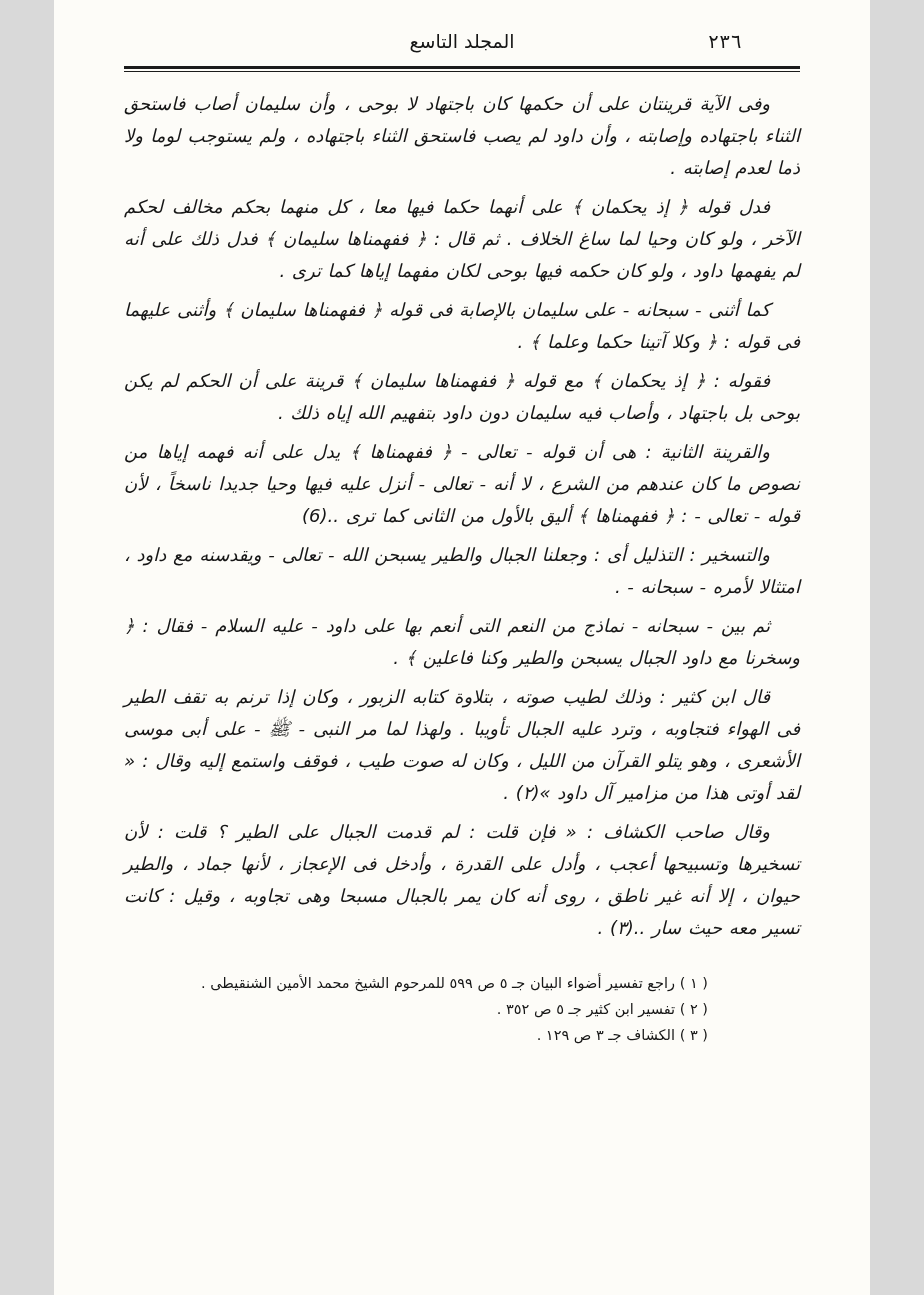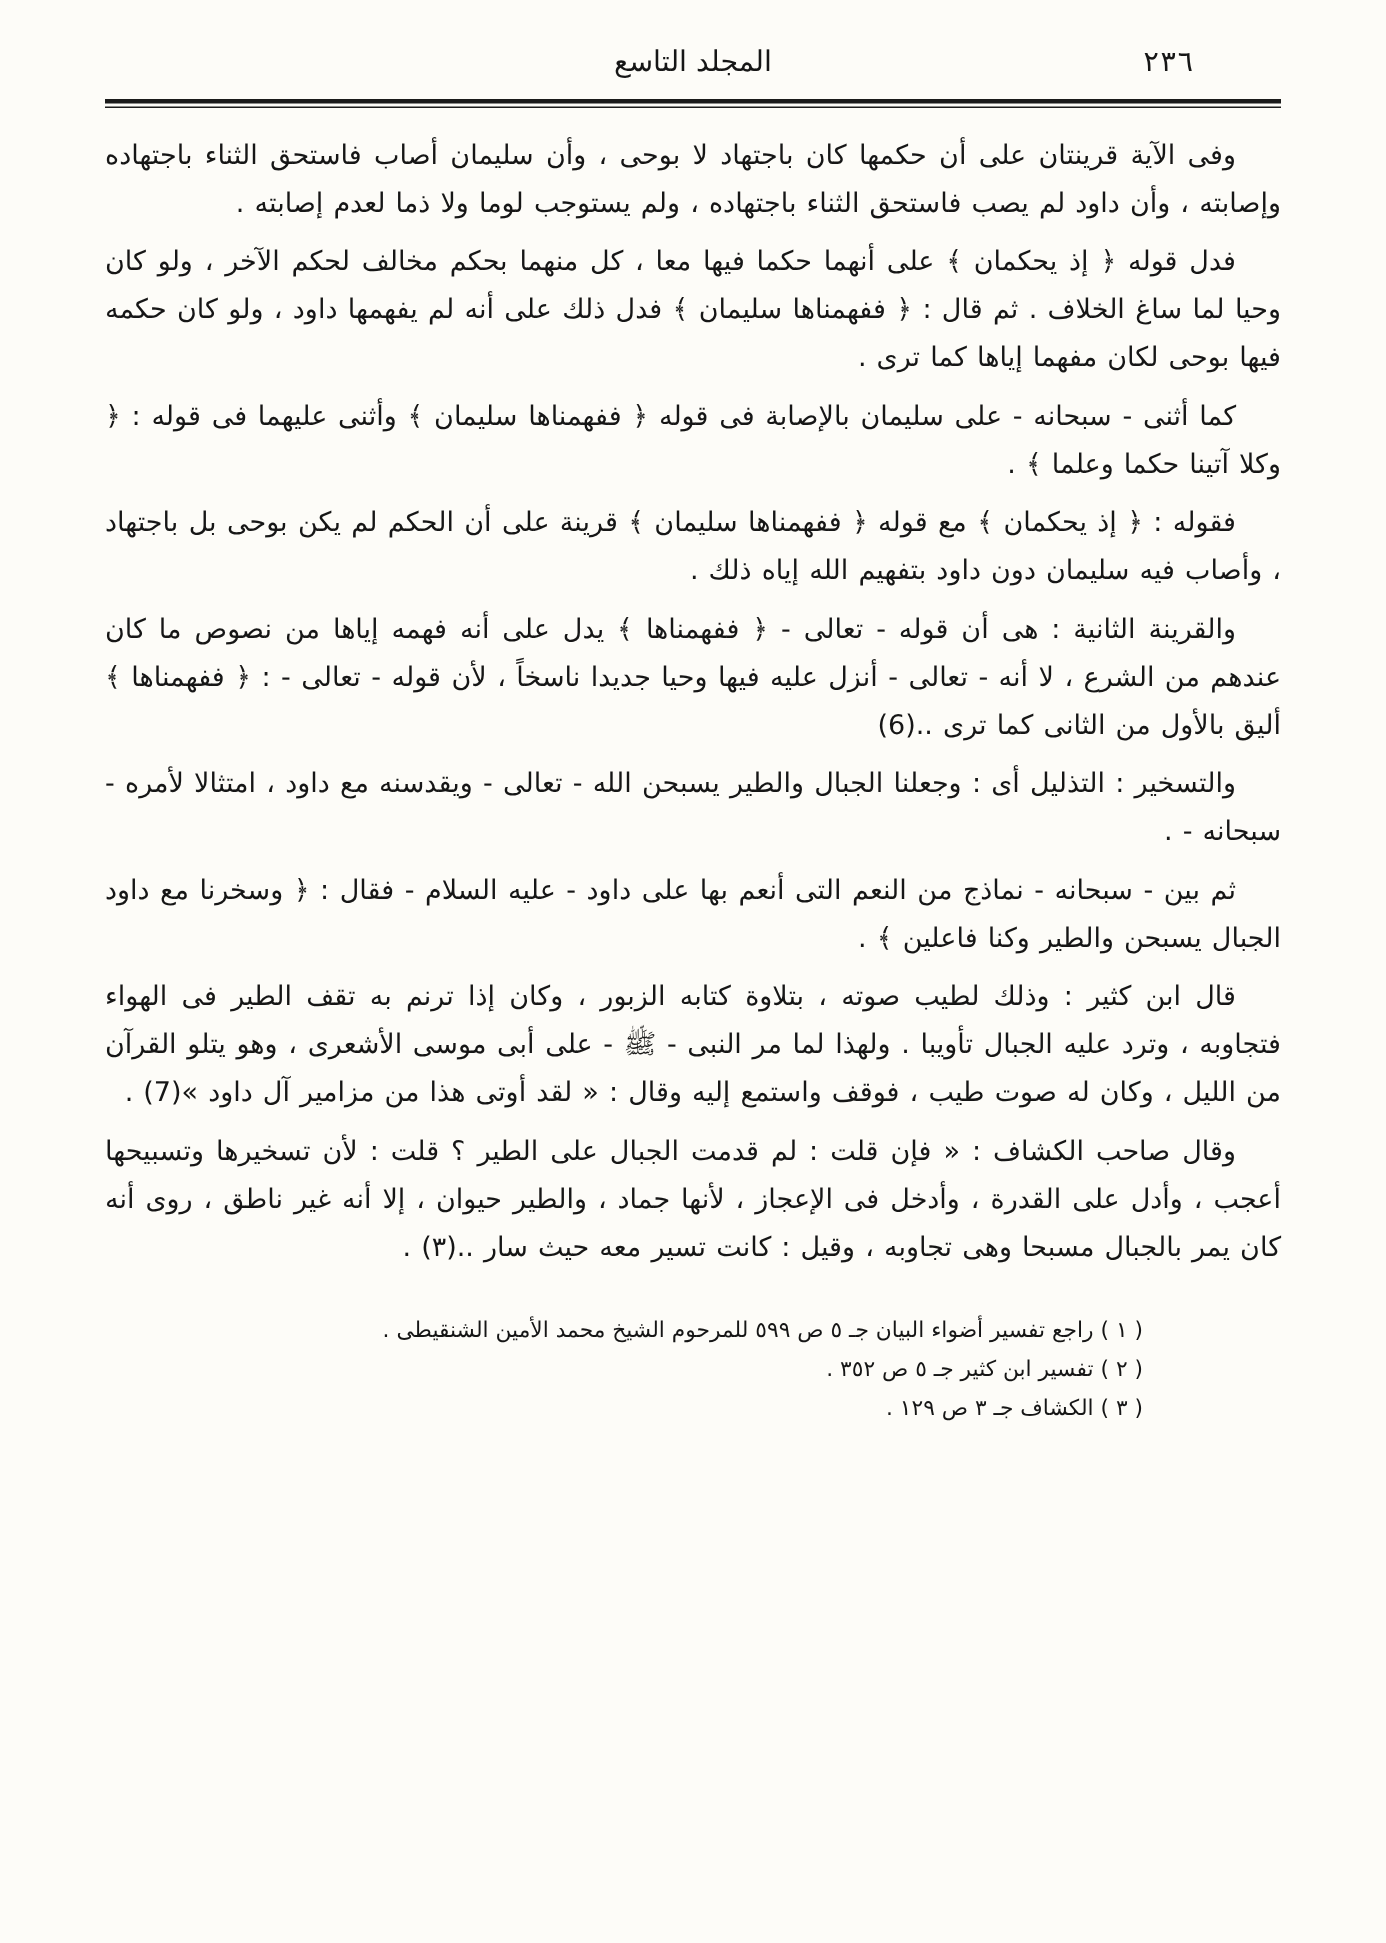--- a/index.html
+++ b/index.html
@@ -1,18 +1,18 @@
 <!DOCTYPE html>
 <html lang="ar" dir="rtl"><head>
 <meta charset="utf-8">
 <style>
   * { margin: 0; padding: 0; box-sizing: border-box; }
   html, body { background: #d9d9d9; }
   .page {
-    width: 924px;
+    width: 816px;
     height: 1295px;
     margin: 0 auto;
     background: #fdfcf8;
     color: #161616;
     direction: rtl;
     font-family: "DejaVu Sans", sans-serif;
     padding: 24px 70px 0 70px;
     overflow: hidden;
     position: relative;
   }
@@ -48,20 +48,21 @@
   .page-body {
     font-size: 18px;
     line-height: 32px;
     text-align: justify;
     text-justify: inter-word;
   }
   .page-body p {
     text-indent: 30px;
     margin-bottom: 7px;
     word-spacing: 1px;
+    font-style: italic;
   }
   
   .footnotes {
     margin-top: 26px;
     padding-right: 92px;
     font-size: 14.5px;
     line-height: 26px;
   }
   .footnote-line {
     white-space: nowrap;
@@ -80,21 +81,21 @@
   <div class="header-rule"></div>
 
   <main class="page-body">
     <p>وفى الآية قرينتان على أن حكمها كان باجتهاد لا بوحى ، وأن سليمان أصاب فاستحق الثناء باجتهاده وإصابته ، وأن داود لم يصب فاستحق الثناء باجتهاده ، ولم يستوجب لوما ولا ذما لعدم إصابته .</p>
     <p>فدل قوله ﴿ إذ يحكمان ﴾ على أنهما حكما فيها معا ، كل منهما بحكم مخالف لحكم الآخر ، ولو كان وحيا لما ساغ الخلاف . ثم قال : ﴿ ففهمناها سليمان ﴾ فدل ذلك على أنه لم يفهمها داود ، ولو كان حكمه فيها بوحى لكان مفهما إياها كما ترى .</p>
     <p>كما أثنى - سبحانه - على سليمان بالإصابة فى قوله ﴿ ففهمناها سليمان ﴾ وأثنى عليهما فى قوله : ﴿ وكلا آتينا حكما وعلما ﴾ .</p>
     <p>فقوله : ﴿ إذ يحكمان ﴾ مع قوله ﴿ ففهمناها سليمان ﴾ قرينة على أن الحكم لم يكن بوحى بل باجتهاد ، وأصاب فيه سليمان دون داود بتفهيم الله إياه ذلك .</p>
     <p>والقرينة الثانية : هى أن قوله - تعالى - ﴿ ففهمناها ﴾ يدل على أنه فهمه إياها من نصوص ما كان عندهم من الشرع ، لا أنه - تعالى - أنزل عليه فيها وحيا جديدا ناسخاً ، لأن قوله - تعالى - : ﴿ ففهمناها ﴾ أليق بالأول من الثانى كما ترى ..(6)</p>
     <p>والتسخير : التذليل أى : وجعلنا الجبال والطير يسبحن الله - تعالى - ويقدسنه مع داود ، امتثالا لأمره - سبحانه - .</p>
     <p>ثم بين - سبحانه - نماذج من النعم التى أنعم بها على داود - عليه السلام - فقال : ﴿ وسخرنا مع داود الجبال يسبحن والطير وكنا فاعلين ﴾ .</p>
-    <p>قال ابن كثير : وذلك لطيب صوته ، بتلاوة كتابه الزبور ، وكان إذا ترنم به تقف الطير فى الهواء فتجاوبه ، وترد عليه الجبال تأويبا . ولهذا لما مر النبى - ﷺ - على أبى موسى الأشعرى ، وهو يتلو القرآن من الليل ، وكان له صوت طيب ، فوقف واستمع إليه وقال : « لقد أوتى هذا من مزامير آل داود »(7) .</p>
+    <p>قال ابن كثير : وذلك لطيب صوته ، بتلاوة كتابه الزبور ، وكان إذا ترنم به تقف الطير فى الهواء فتجاوبه ، وترد عليه الجبال تأويبا . ولهذا لما مر النبى - ﷺ - على أبى موسى الأشعرى ، وهو يتلو القرآن من الليل ، وكان له صوت طيب ، فوقف واستمع إليه وقال : « لقد أوتى هذا من مزامير آل داود »(٢) .</p>
     <p>وقال صاحب الكشاف : « فإن قلت : لم قدمت الجبال على الطير ؟ قلت : لأن تسخيرها وتسبيحها أعجب ، وأدل على القدرة ، وأدخل فى الإعجاز ، لأنها جماد ، والطير حيوان ، إلا أنه غير ناطق ، روى أنه كان يمر بالجبال مسبحا وهى تجاوبه ، وقيل : كانت تسير معه حيث سار ..(٣) .</p>
   </main>
 
   <footer class="footnotes">
     <div class="footnote-line">( ١ ) راجع تفسير أضواء البيان جـ ٥ ص ٥٩٩ للمرحوم الشيخ محمد الأمين الشنقيطى .</div>
     <div class="footnote-line">( ٢ ) تفسير ابن كثير جـ ٥ ص ٣٥٢ .</div>
     <div class="footnote-line">( ٣ ) الكشاف جـ ٣ ص ١٢٩ .</div>
   </footer>
 
 </div>

